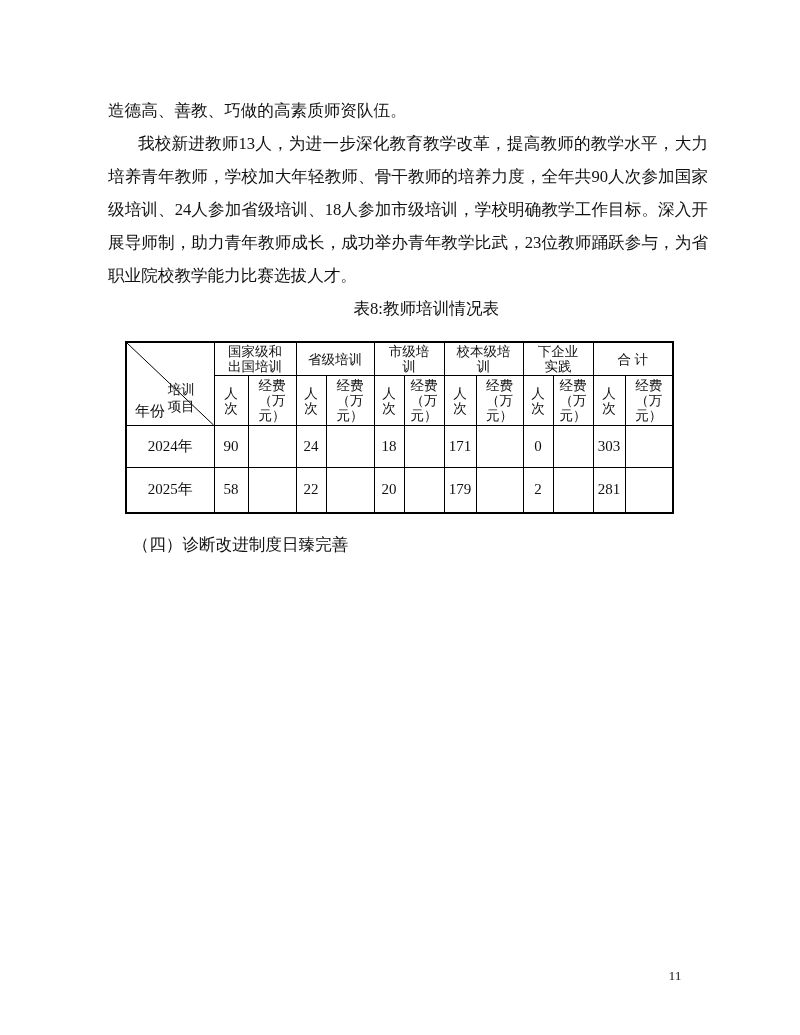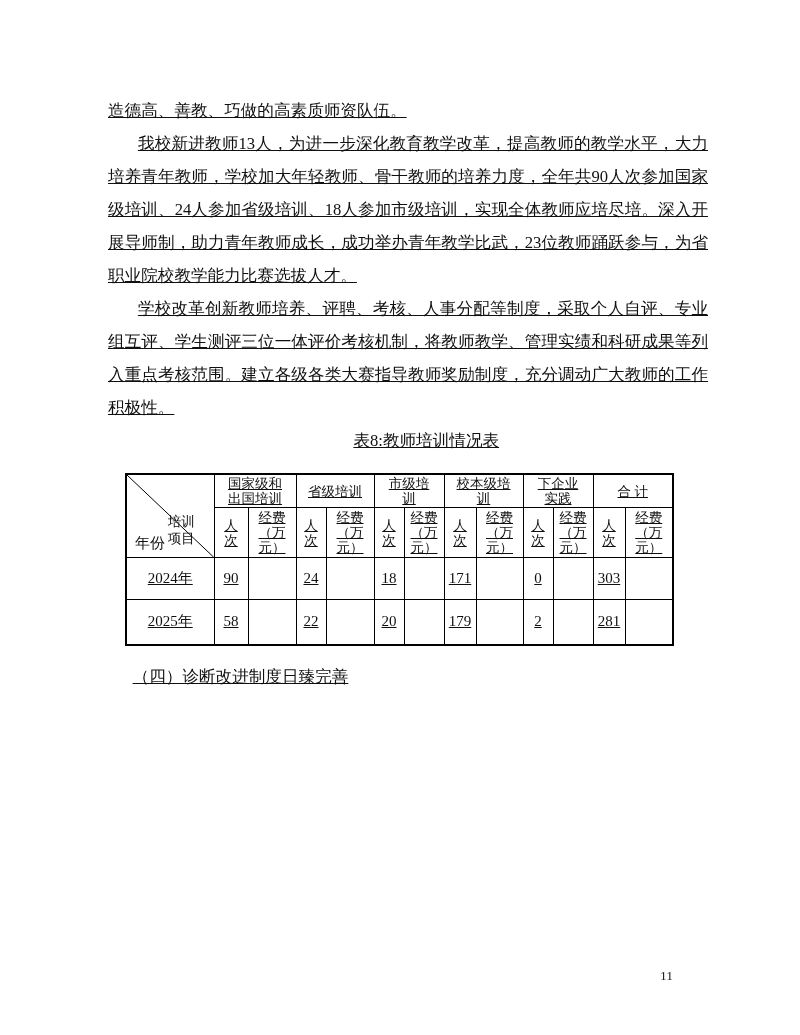--- a/index.html
+++ b/index.html
@@ -4,21 +4,20 @@
 <style>
   html, body { margin: 0; padding: 0; background: #ffffff; }
   .page {
     position: relative;
     width: 800px;
     height: 1035px;
     background: #ffffff;
     color: #101010;
     font-family: "Liberation Serif", "DejaVu Serif", serif;
     overflow: hidden;
-    text-decoration: underline;
   }
   .text-block {
     padding: 94px 92px 0 108px; 
   }
   .para {
     margin: 0;
     font-size: 16.6px;
     line-height: 33px;
     text-align: justify;
     text-indent: 1.8em;
@@ -84,33 +83,33 @@
     position: absolute;
     left: 8px; bottom: 6px;
     font-size: 15px;
     line-height: 15px;
   }
   .page-number {
     position: absolute;
     top: 968px;
     left: 660px;
     width: 30px;
+    text-align: center;
     font-size: 13.5px;
     color: #222;
   }
 </style>
 </head>
 <body>
 
 <div class="page">
   <div class="text-block">
 
     <p class="para no-indent">造德高、善教、巧做的高素质师资队伍。</p>
-    <p class="para">我校新进教师13人，为进一步深化教育教学改革，提高教师的教学水平，大力培养青年教师，学校加大年轻教师、骨干教师的培养力度，全年共90人次参加国家级培训、24人参加省级培训、18人参加市级培训，实现全体教师应培尽培。深入开展导师制，助力青年教师成长，成功举办青年教学比武，23位教师踊跃参与，为省职业院校教学能力比赛选拔人才。</p>
-    <p class="para">学校改革创新教师培养、评聘、考核、人事分配等制度，采取个人自评、专业组互评、学生测评三位一体评价考核机制，将教师教学、管理实绩和科研成果等列入重点考核范围。建立各级各类大赛指导教师奖励制度，充分调动广大教师的工作积极性。</p>
+    <p class="para">我校新进教师13人，为进一步深化教育教学改革，提高教师的教学水平，大力培养青年教师，学校加大年轻教师、骨干教师的培养力度，全年共90人次参加国家级培训、24人参加省级培训、18人参加市级培训，学校明确教学工作目标。深入开展导师制，助力青年教师成长，成功举办青年教学比武，23位教师踊跃参与，为省职业院校教学能力比赛选拔人才。</p>
     <p class="caption">表8:教师培训情况表</p>
 
     <table class="training">
       <colgroup>
         <col style="width:88px">
           <col style="width:34px">
           <col style="width:48px">
         <col style="width:30px">
           <col style="width:48px">
           <col style="width:30px">

